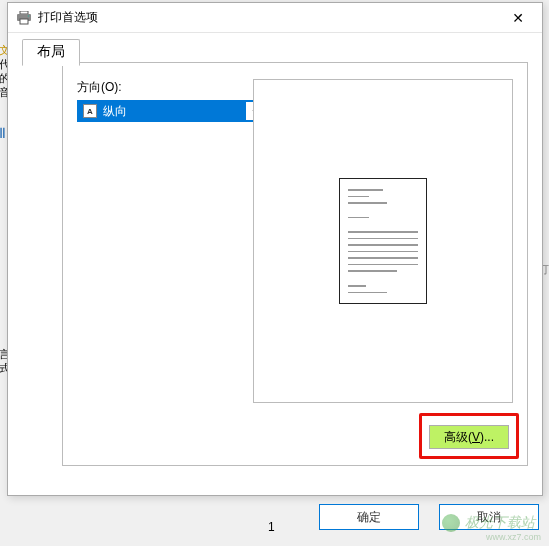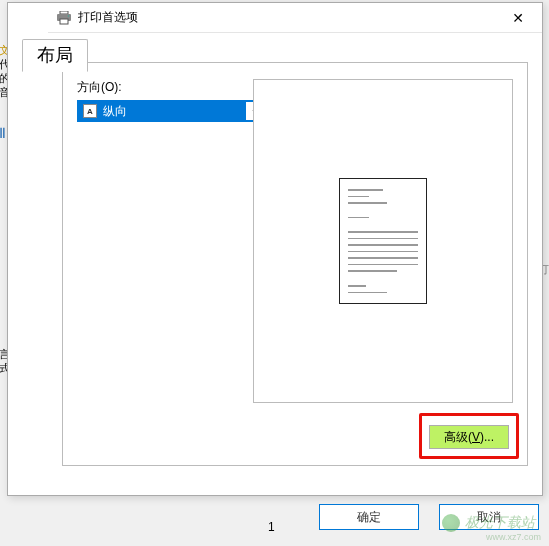--- a/index.html
+++ b/index.html
@@ -12,32 +12,31 @@
       background: #fff;
       border: 1px solid #aaa;
       box-shadow: 2px 2px 8px rgba(0,0,0,0.15);
     }
     .titlebar {
       height: 30px;
       display: flex;
       align-items: center;
       padding: 0 4px 0 8px;
       border-bottom: 1px solid #e5e5e5;
-      margin-left: 40px;
     }
     .titlebar .icon { width: 16px; height: 14px; margin-right: 6px; display:flex; align-items:center; justify-content:center; }
     .titlebar .title { font-size: 12px; color:#000; flex:1; }
     .titlebar .close { width: 40px; height: 28px; display:flex; align-items:center; justify-content:center; font-size:14px; cursor:default; }
 
     .content { padding: 6px 14px 14px 14px; }
     .tabs { height: 24px; position:relative; }
     .tab {
       position:absolute; left:0; top:0;
       padding: 3px 14px 4px 14px;
-      font-size: 18px;
+      font-size: 14px;
       background:#fff;
       border: 1px solid #bbb;
       border-bottom:1px solid #fff;
       border-radius: 2px 2px 0 0;
       z-index:2;
     }
     .tab-panel {
       border: 1px solid #bbb;
       height: 404px;
       margin-top: -1px;

